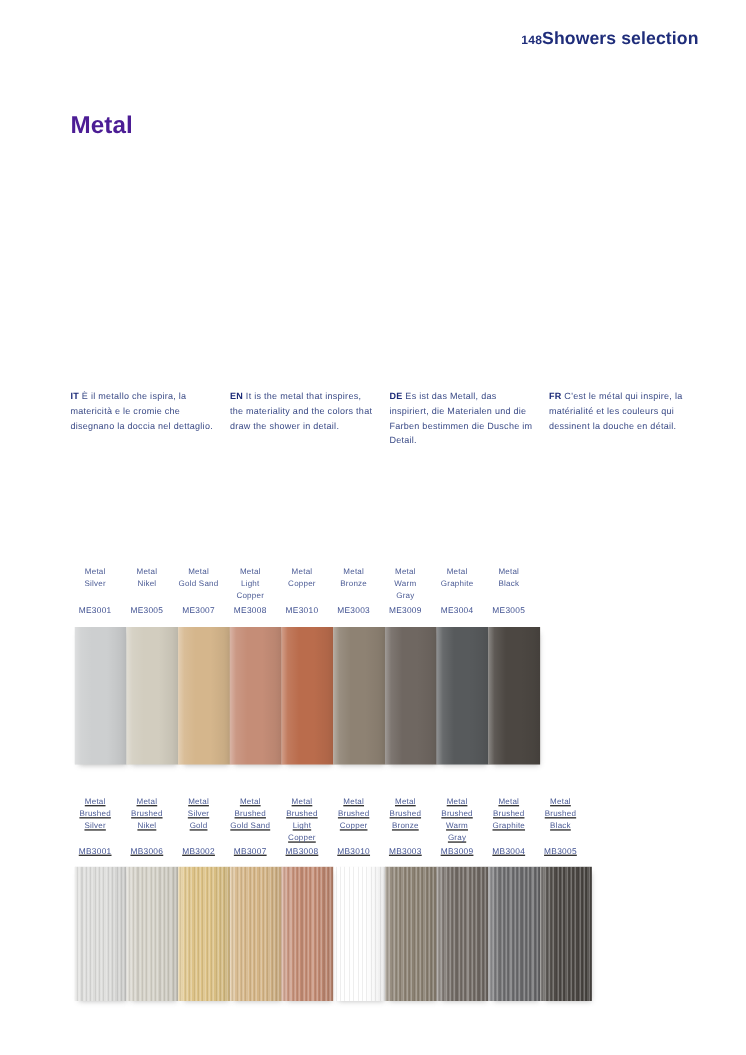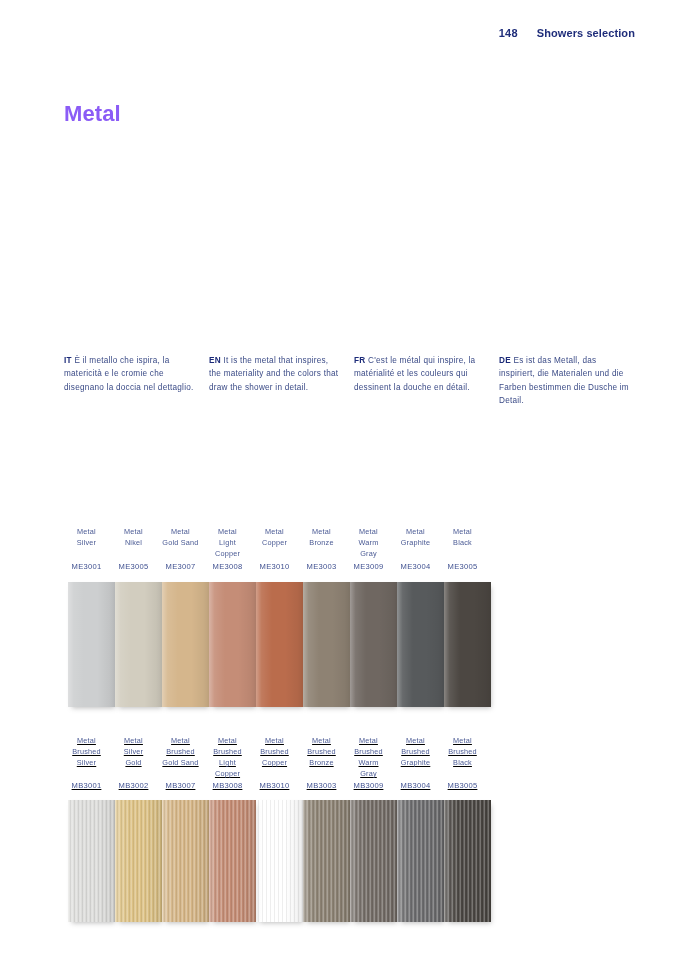--- a/index.html
+++ b/index.html
@@ -25,35 +25,34 @@
     justify-content: flex-end;
     align-items: baseline;
   }
   .page-number {
     font-size: 11px;
     font-weight: 700;
     color: #1f2d7a;
     letter-spacing: 0.2px;
   }
   .header-title {
-    font-size: 11px;
+    font-size: 16px;
     font-weight: 700;
     color: #1f2d7a;
     letter-spacing: 0.1px;
-    padding-left: 19px;
   }
 
   
   .chapter-title {
     position: absolute;
     top: 86px;
     left: 64px;
     font-size: 22px;
     font-weight: 700;
-    color: #8b5cf6;
+    color: #4c1d95;
     letter-spacing: 0.1px;
   }
 
   
   .desc-block {
     position: absolute;
     top: 341px;
     left: 64px;
     width: 580px;
     display: flex;
@@ -82,21 +81,20 @@
     width: 580px;
     display: flex;
   }
   .swatch-row.row-1 { top: 514px; }
   .swatch-row.row-2 { top: 723px; text-decoration: underline; }
 
   .swatch-cell {
     width: 37px;
     margin-right: 10px;
     position: relative;
-    margin-top: 12px;
   }
   .swatch-cell:last-child { margin-right: 0; }
 
   .swatch-name {
     font-size: 7.3px;
     line-height: 1.52;
     color: #4a5a94;
     text-align: center;
     letter-spacing: 0.2px;
     min-height: 34px;
@@ -165,26 +163,26 @@
 <div class="desc-block">
   <div class="desc-col">
     <span class="lang">IT</span> 
     <span>È il metallo che ispira, la matericità e le cromie che disegnano la doccia nel dettaglio.</span>
   </div>
   <div class="desc-col">
     <span class="lang">EN</span> 
     <span>It is the metal that inspires, the materiality and the colors that draw the shower in detail.</span>
   </div>
   <div class="desc-col">
+    <span class="lang">DE</span> 
+    <span>Es ist das Metall, das inspiriert, die Materialen und die Farben bestimmen die Dusche im Detail.</span>
+  </div>
+  <div class="desc-col">
     <span class="lang">FR</span> 
     <span>C'est le métal qui inspire, la matérialité et les couleurs qui dessinent la douche en détail.</span>
-  </div>
-  <div class="desc-col">
-    <span class="lang">DE</span> 
-    <span>Es ist das Metall, das inspiriert, die Materialen und die Farben bestimmen die Dusche im Detail.</span>
   </div>
 </div>
 
 <div class="swatch-row row-1">
     <div class="swatch-cell">
       <div class="swatch-name">Metal Silver</div>
       <div class="swatch-code">ME3001</div>
       <div class="swatch-chip" style="background: rgb(205, 207, 208);"></div>
     </div>
     <div class="swatch-cell">
@@ -228,20 +226,25 @@
       <div class="swatch-chip" style="background: rgb(76, 71, 66);"></div>
     </div>
   </div>
 <div class="swatch-row row-2">
     <div class="swatch-cell">
       <div class="swatch-name">Metal Brushed Silver</div>
       <div class="swatch-code">MB3001</div>
       <div class="swatch-chip brushed" style="background: rgb(220, 220, 218);"></div>
     </div>
     <div class="swatch-cell">
+      <div class="swatch-name">Metal Brushed Nikel</div>
+      <div class="swatch-code">MB3006</div>
+      <div class="swatch-chip brushed" style="background: rgb(211, 208, 198);"></div>
+    </div>
+    <div class="swatch-cell">
       <div class="swatch-name">Metal Silver Gold</div>
       <div class="swatch-code">MB3002</div>
       <div class="swatch-chip brushed" style="background: rgb(220, 193, 132);"></div>
     </div>
     <div class="swatch-cell">
       <div class="swatch-name">Metal Brushed Gold Sand</div>
       <div class="swatch-code">MB3007</div>
       <div class="swatch-chip brushed" style="background: rgb(212, 180, 133);"></div>
     </div>
     <div class="swatch-cell">

